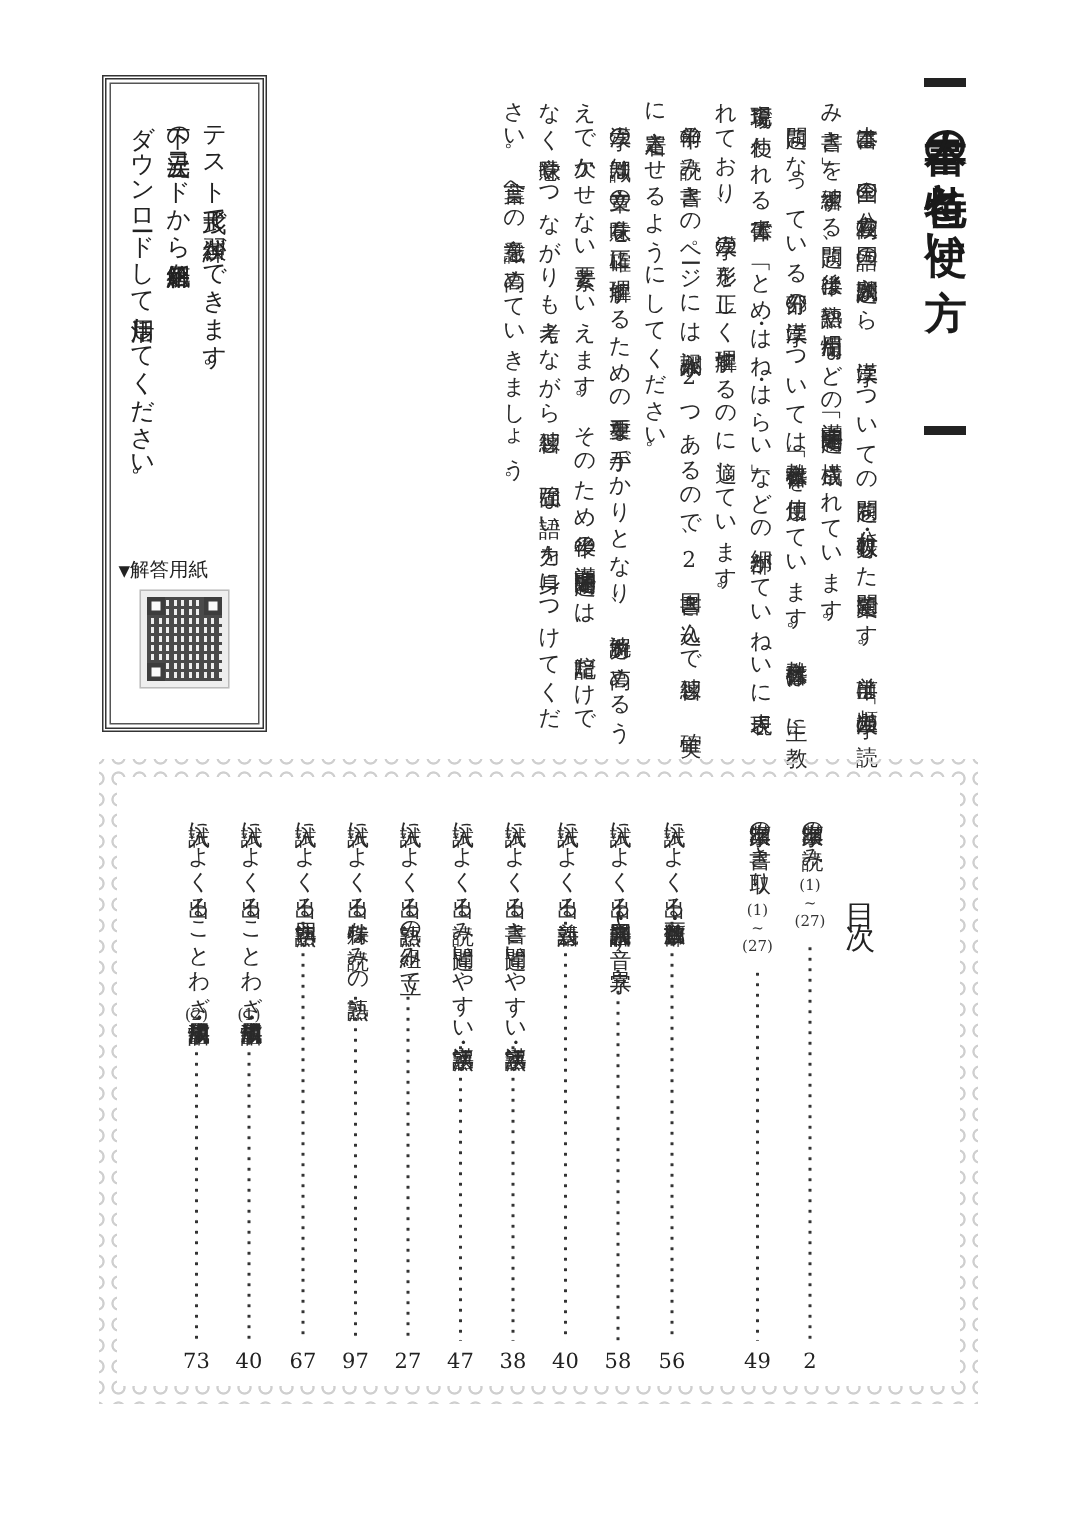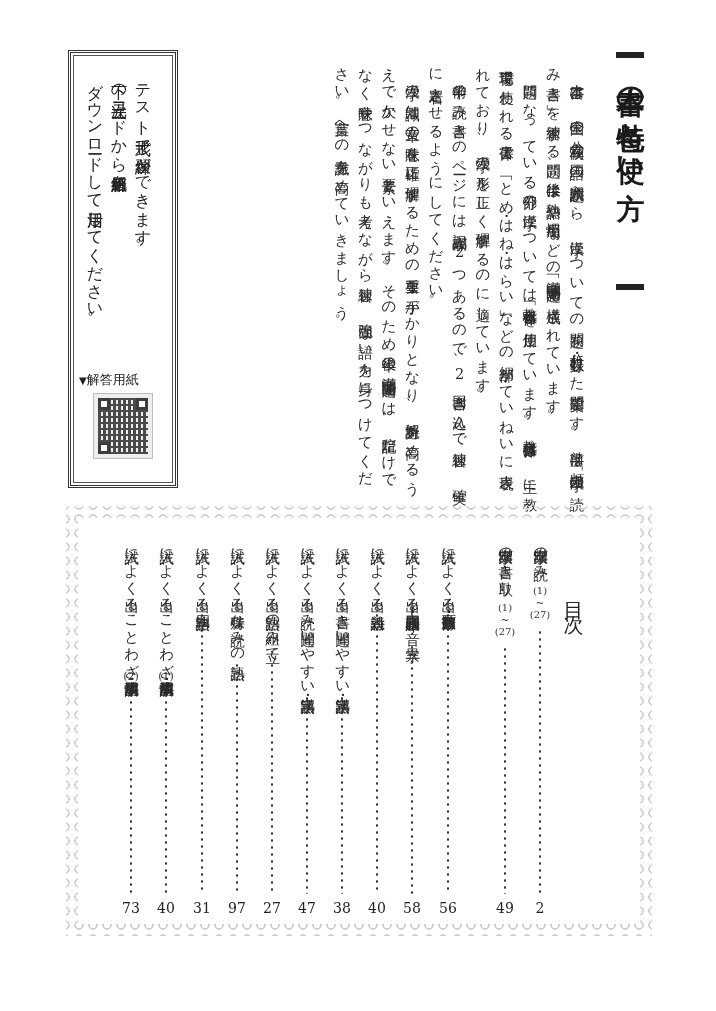--- a/index.html
+++ b/index.html
@@ -160,21 +160,21 @@
 
 <div class="toc-col" style="left:226px">
   <div class="toc-label vt">入試によく出る特殊な読みの熟語</div>
   <div class="toc-dots"></div>
   <div class="toc-page">97</div>
 </div>
 
 <div class="toc-col" style="left:191px">
   <div class="toc-label vt">入試によく出る四字熟語</div>
   <div class="toc-dots"></div>
-  <div class="toc-page">31</div>
+  <div class="toc-page">67</div>
 </div>
 
 <div class="toc-col" style="left:155px">
   <div class="toc-label vt">入試によく出ることわざ・慣用句・故事成語</div>
   <div class="toc-sub">(1)</div>
   <div class="toc-dots"></div>
   <div class="toc-page">40</div>
 </div>
 
 <div class="toc-col" style="left:120px">

